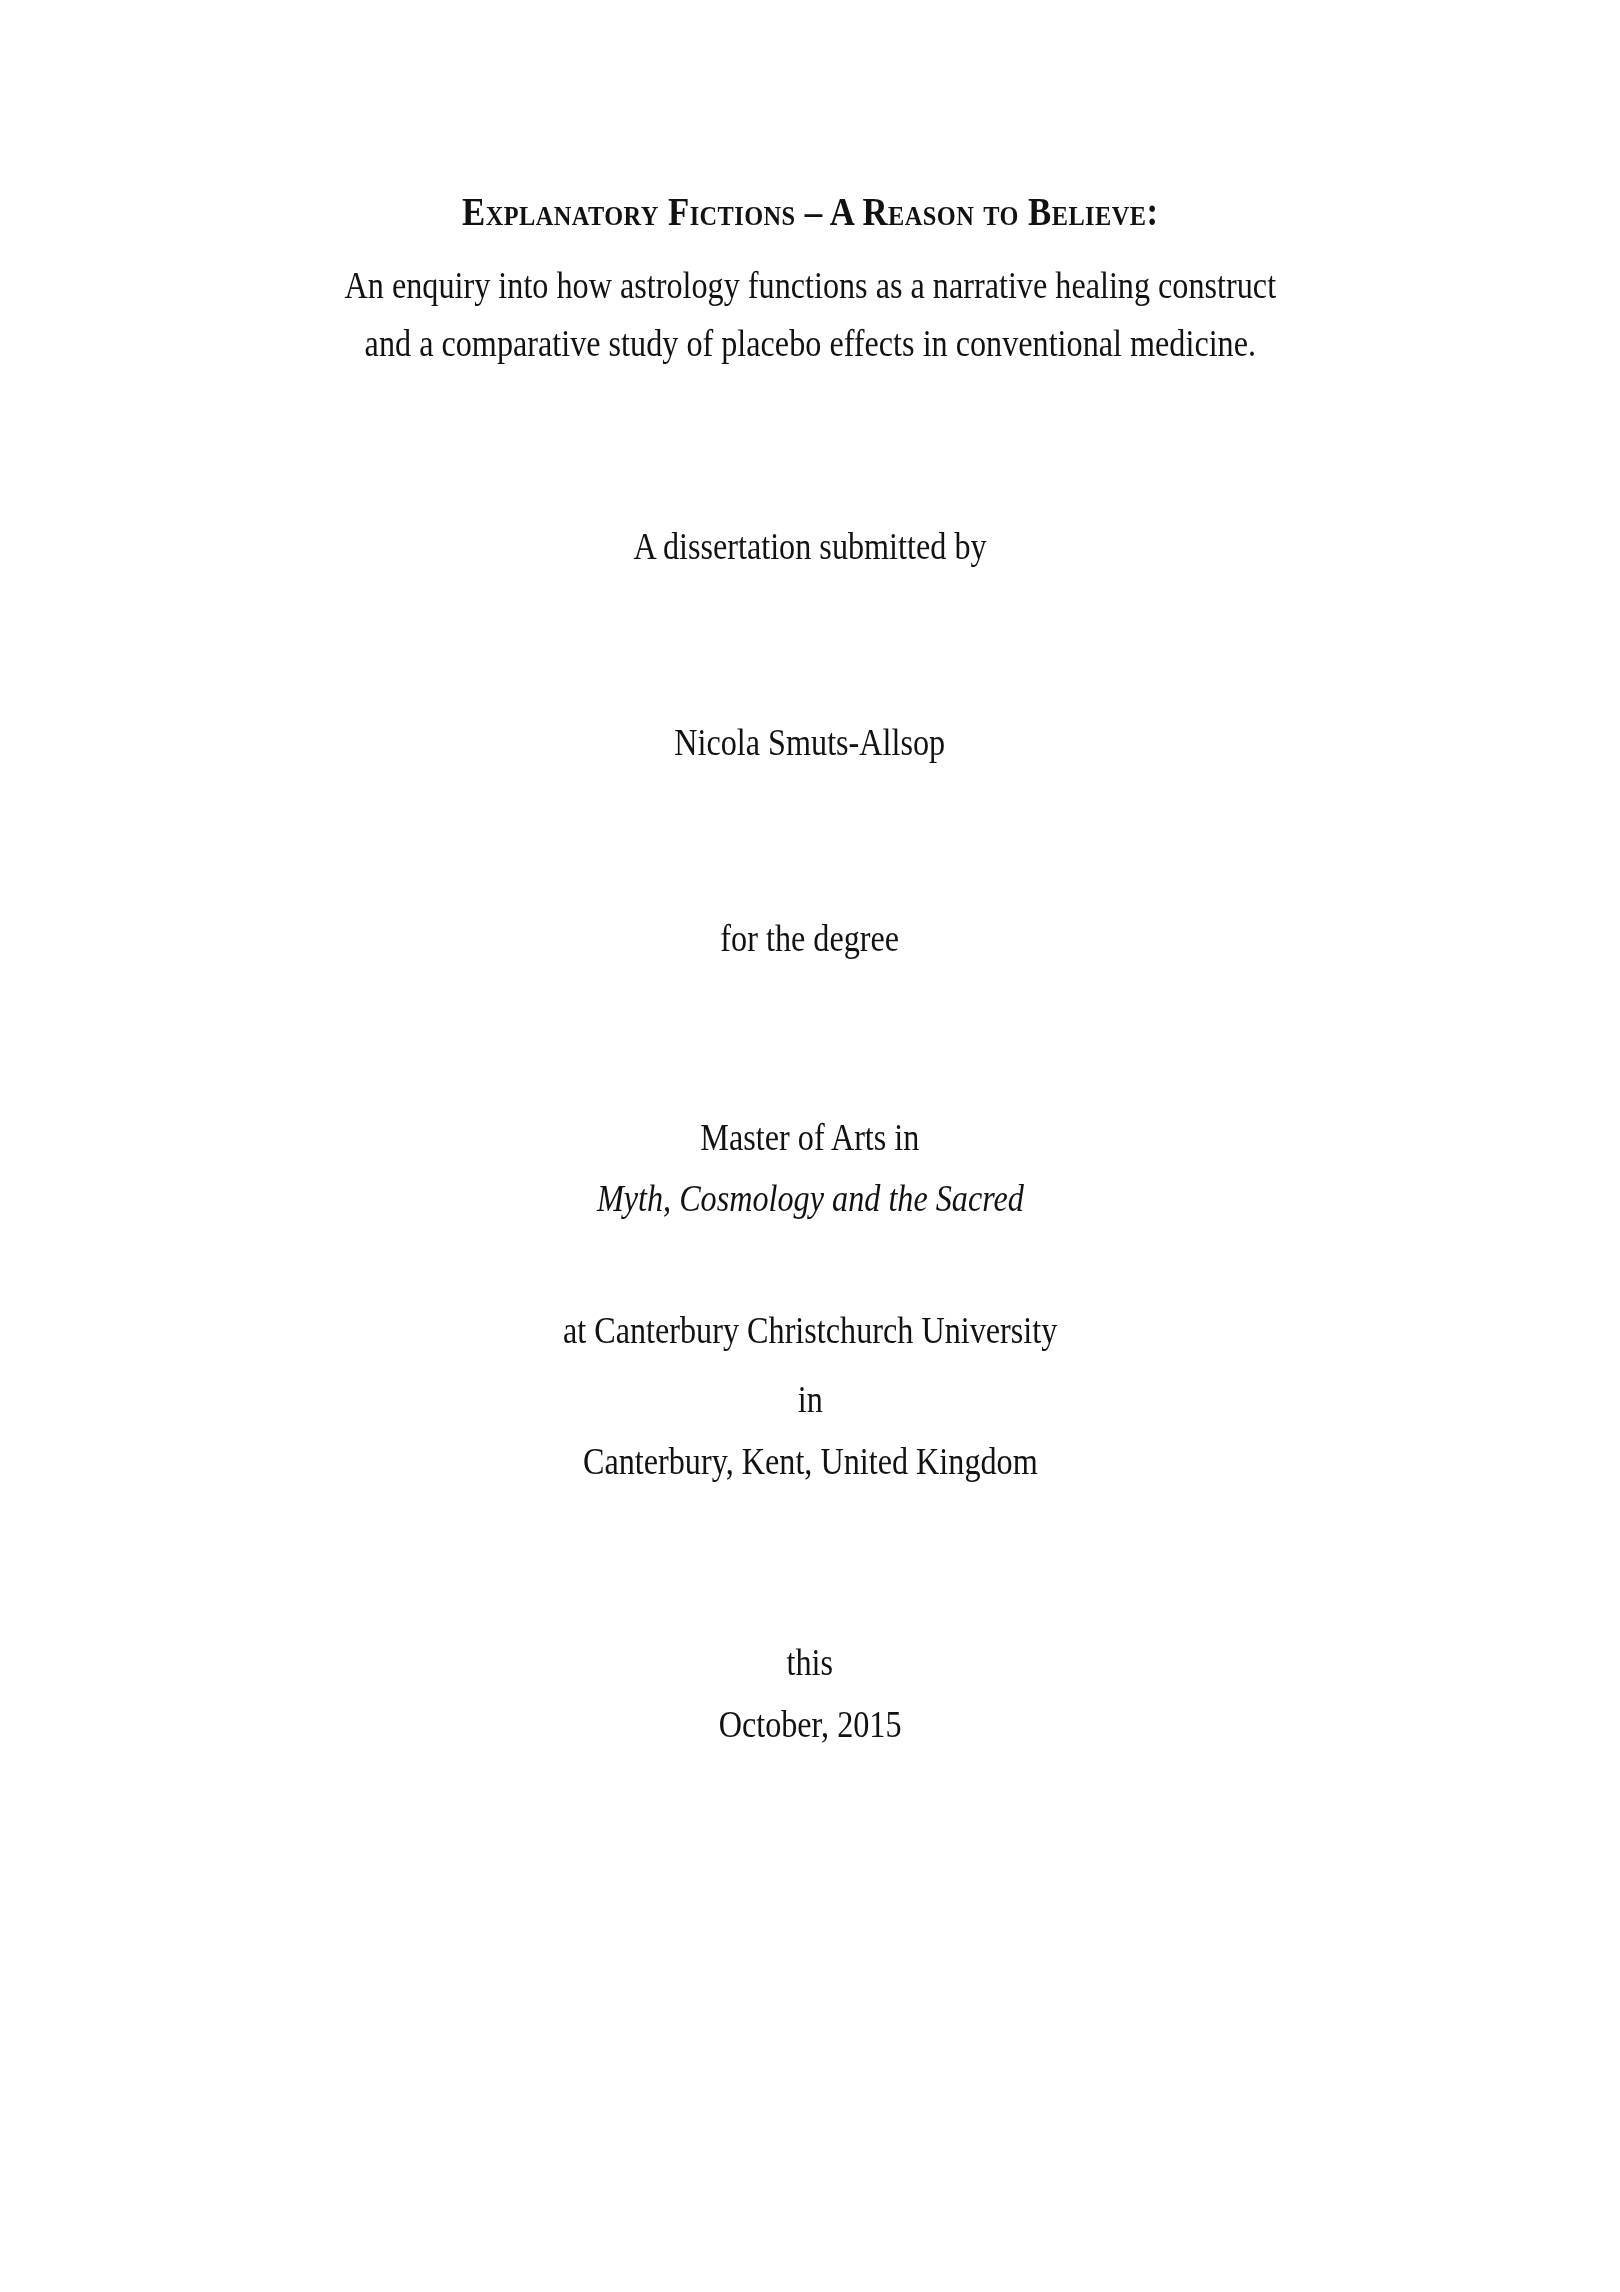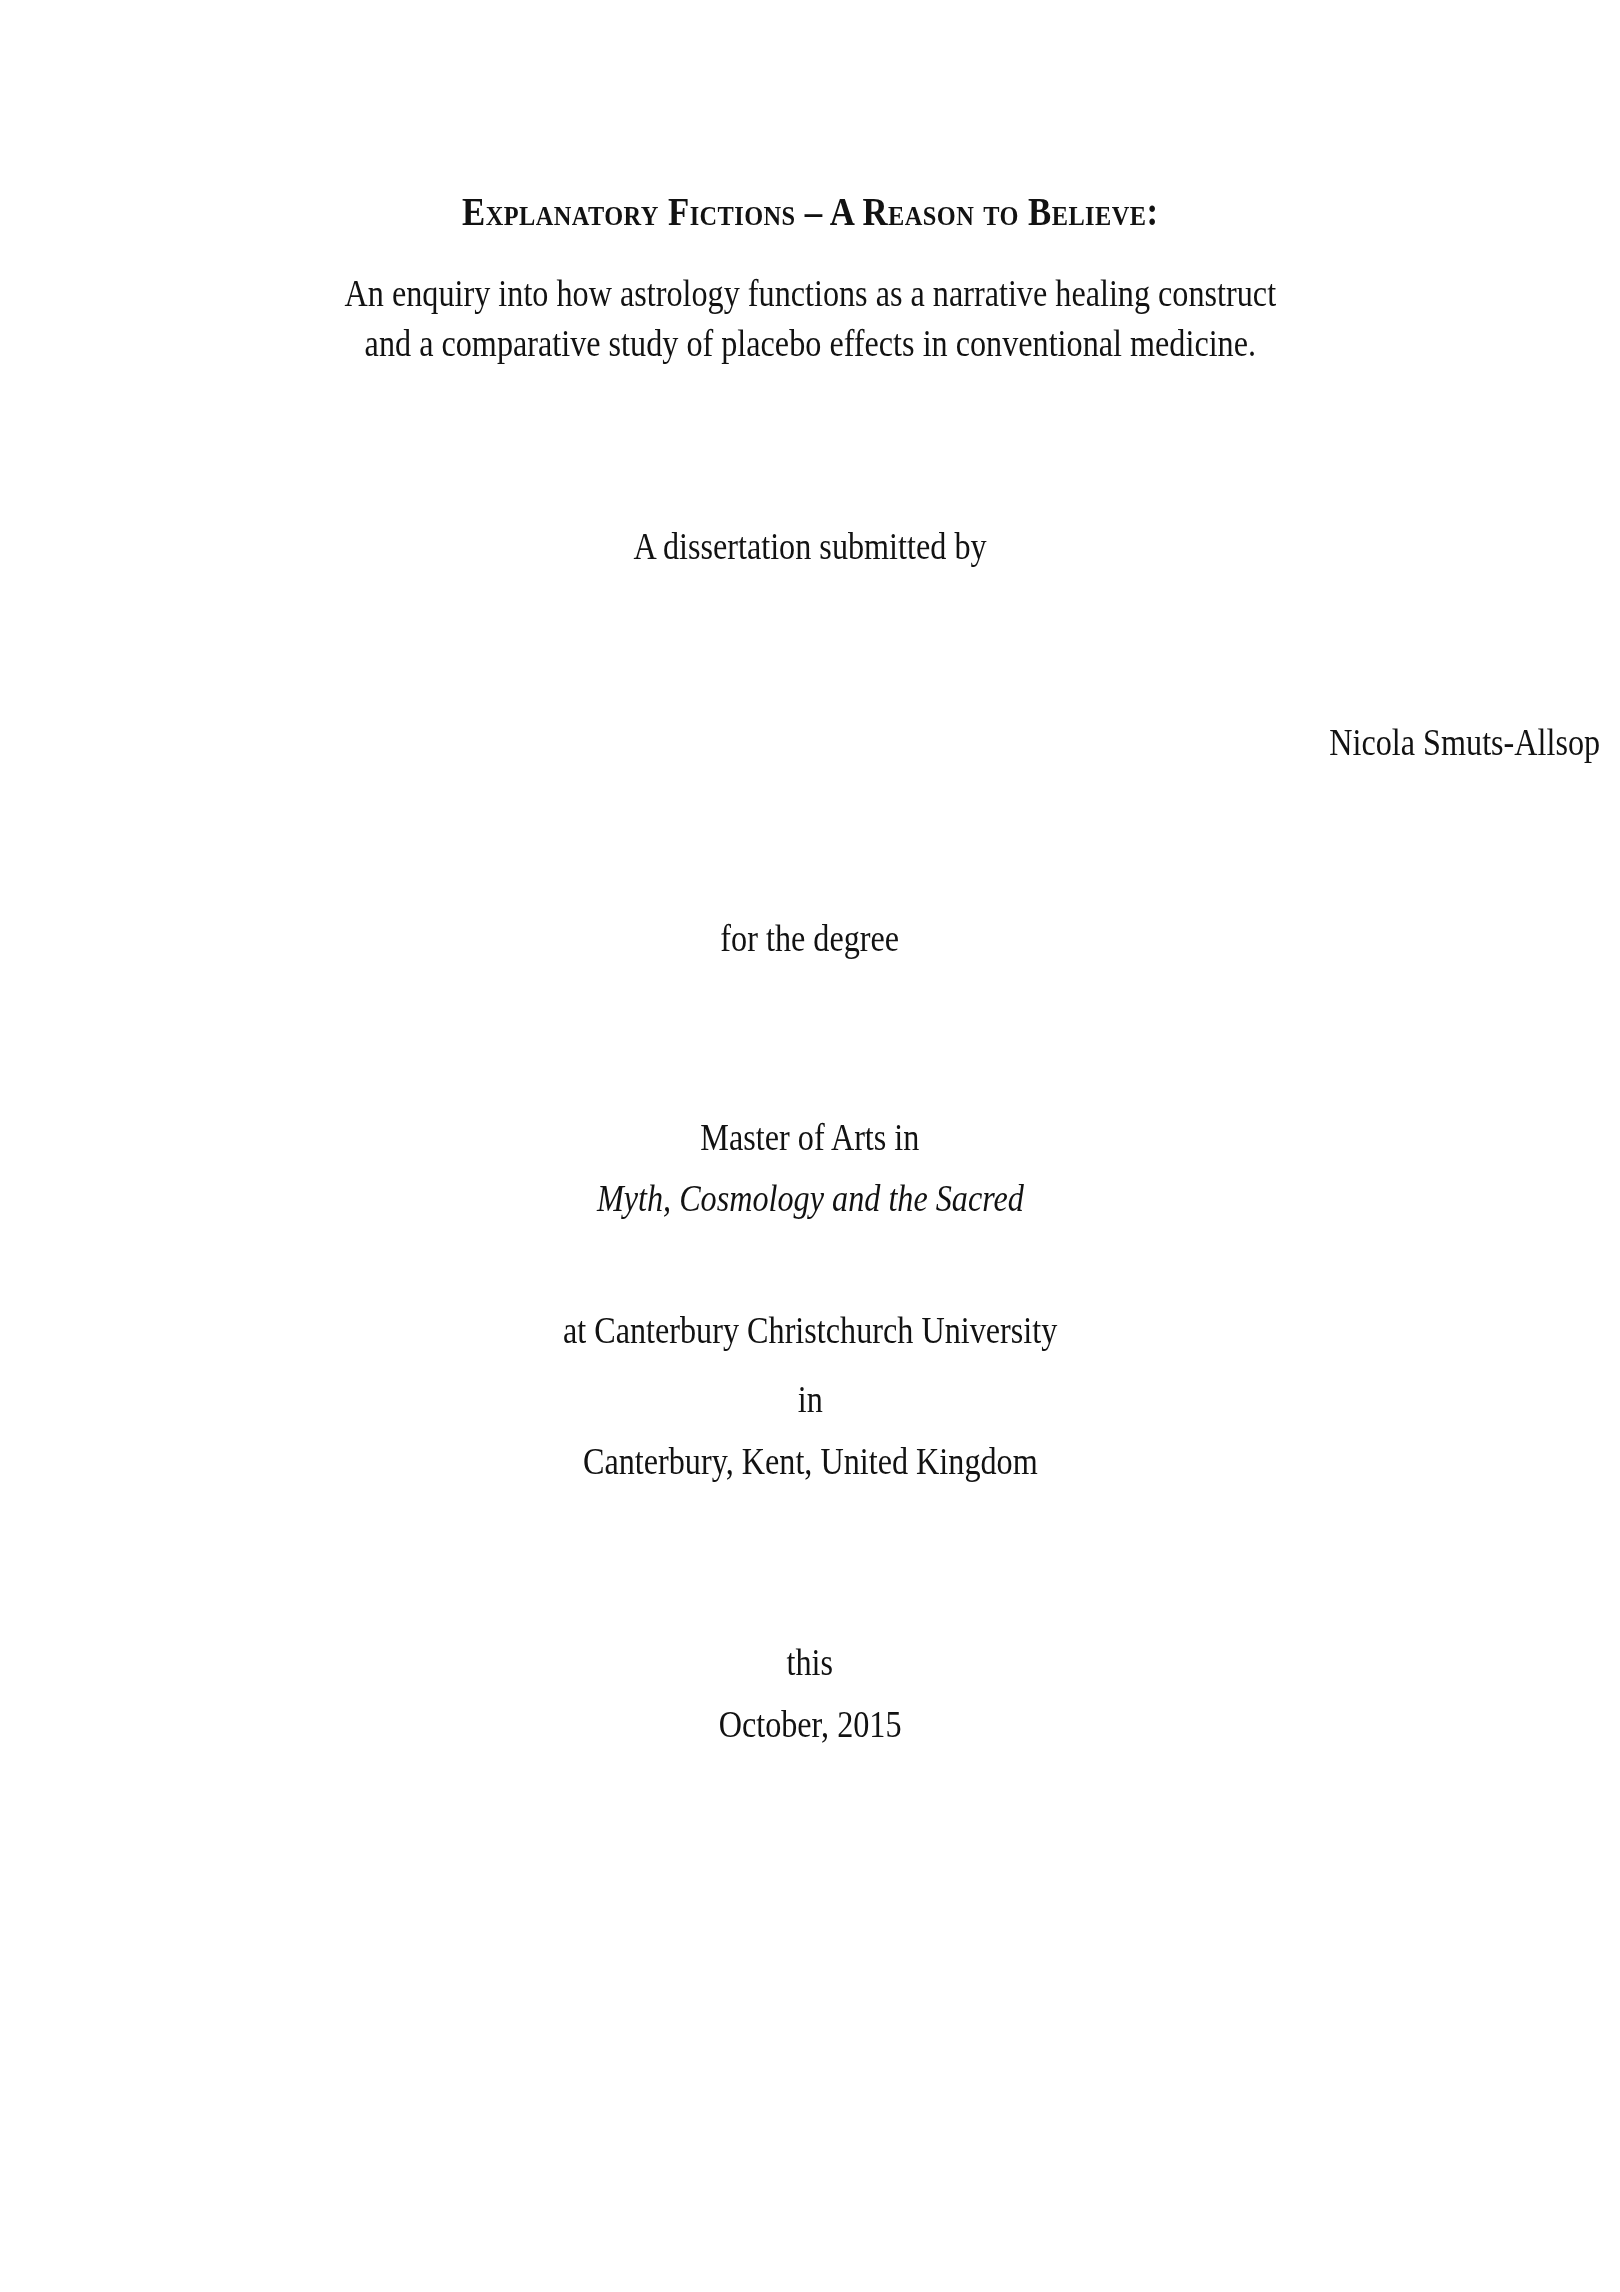--- a/index.html
+++ b/index.html
@@ -38,24 +38,24 @@
     font-variant: small-caps;
     letter-spacing: 0.5px;
   }
   .body-text {
     font-size: 37px;
     font-weight: 400;
   }
   .italic {
     font-style: italic;
   }
-  .sub1        { top: 272px; }
+  .sub1        { top: 264px; }
   .sub2        { top: 322px; }
   .submitted   { top: 525px; }
-  .author      { top: 721px; text-align: right; }
+  .author      { top: 721px; }
   .degreeintro { top: 917px; }
   .degreename  { top: 1116px; text-align: center; }
   .programme   { top: 1177px; }
   .institution { top: 1309px; }
   .inword      { top: 1378px; text-align: center; }
   .location    { top: 1440px; }
   .thisword    { top: 1641px; }
   .dateline    { top: 1703px; }
 </style>
 </head>

